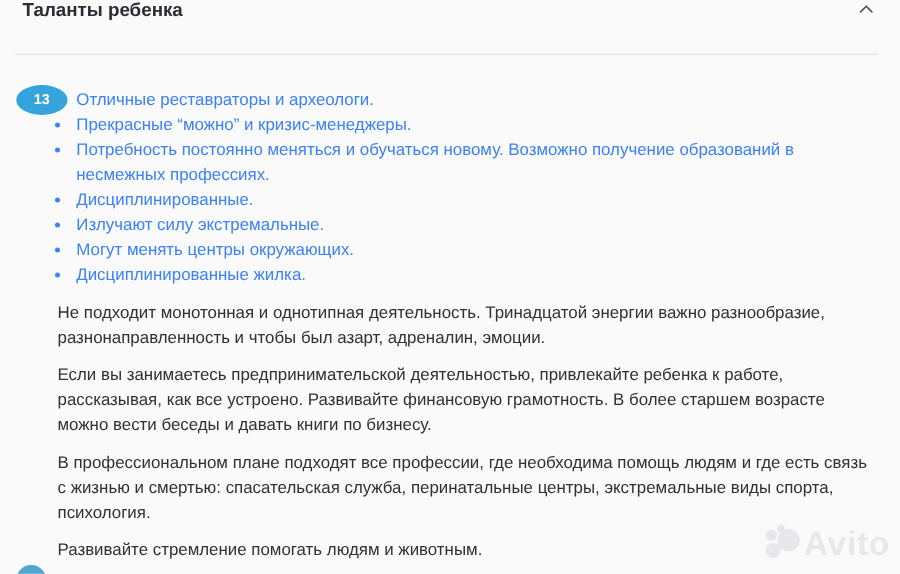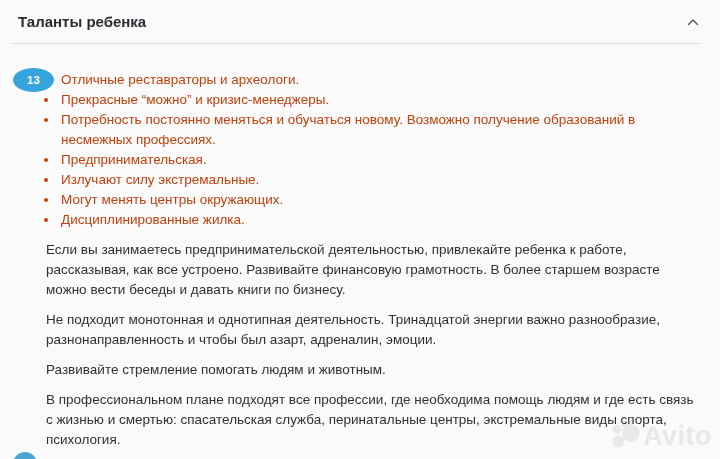--- a/index.html
+++ b/index.html
@@ -15,21 +15,20 @@
     background: #fafafa;
     overflow: hidden;
   }
 
   
   .accordion-header {
     position: absolute;
     top: 0; left: 0; right: 0;
     height: 43px;
     display: flex;
-    align-items: center;
     justify-content: space-between;
     padding: 0 18px 0 18px;
     cursor: pointer;
   }
   .accordion-title {
     font-size: 15px;
     font-weight: 600;
     color: #2b2d33;
   }
   .chevron {
@@ -61,21 +60,21 @@
     font-size: 11.5px;
     font-weight: 700;
     display: flex; align-items: center; justify-content: center;
     z-index: 2;
   }
   ul.talents-list {
     list-style: disc outside;
     padding-left: 13px;
     font-size: 13.5px;
     line-height: 20px;
-    color: #c2410c;
+    color: #3b82f6;
   }
   ul.talents-list li { padding-left: 2px; }
   .content p {
     margin-top: 10px;
     font-size: 13.5px;
     line-height: 20px;
     color: #303136;
   }
 
   
@@ -120,29 +119,29 @@
   </div>
   <div class="divider"></div>
 
   <div class="number-badge">13</div>
 
   <div class="content">
     <ul class="talents-list">
       <li>Отличные реставраторы и археологи.</li>
       <li>Прекрасные “можно” и кризис-менеджеры.</li>
       <li>Потребность постоянно меняться и обучаться новому. Возможно получение образований в несмежных профессиях.</li>
-      <li>Предпринимательская.</li>
+      <li>Дисциплинированные.</li>
       <li>Излучают силу экстремальные.</li>
       <li>Могут менять центры окружающих.</li>
       <li>Дисциплинированные жилка.</li>
     </ul>
+    <p>Не подходит монотонная и однотипная деятельность. Тринадцатой энергии важно разнообразие, разнонаправленность и чтобы был азарт, адреналин, эмоции.</p>
     <p>Если вы занимаетесь предпринимательской деятельностью, привлекайте ребенка к работе, рассказывая, как все устроено. Развивайте финансовую грамотность. В более старшем возрасте можно вести беседы и давать книги по бизнесу.</p>
-    <p>Не подходит монотонная и однотипная деятельность. Тринадцатой энергии важно разнообразие, разнонаправленность и чтобы был азарт, адреналин, эмоции.</p>
+    <p>В профессиональном плане подходят все профессии, где необходима помощь людям и где есть связь с жизнью и смертью: спасательская служба, перинатальные центры, экстремальные виды спорта, психология.</p>
     <p>Развивайте стремление помогать людям и животным.</p>
-    <p>В профессиональном плане подходят все профессии, где необходима помощь людям и где есть связь с жизнью и смертью: спасательская служба, перинатальные центры, экстремальные виды спорта, психология.</p>
   </div>
 
   <div class="next-badge-partial"></div>
 
   <div class="watermark">
     <span>
       <svg width="28" height="28" viewBox="0 0 32 32">
         <circle cx="14.5" cy="4.5" r="3.6" fill="#e8e8ea"></circle>
         <circle cx="5.8" cy="10.5" r="5.2" fill="#e8e8ea"></circle>
         <circle cx="21.5" cy="15" r="10.2" fill="#e8e8ea"></circle>

